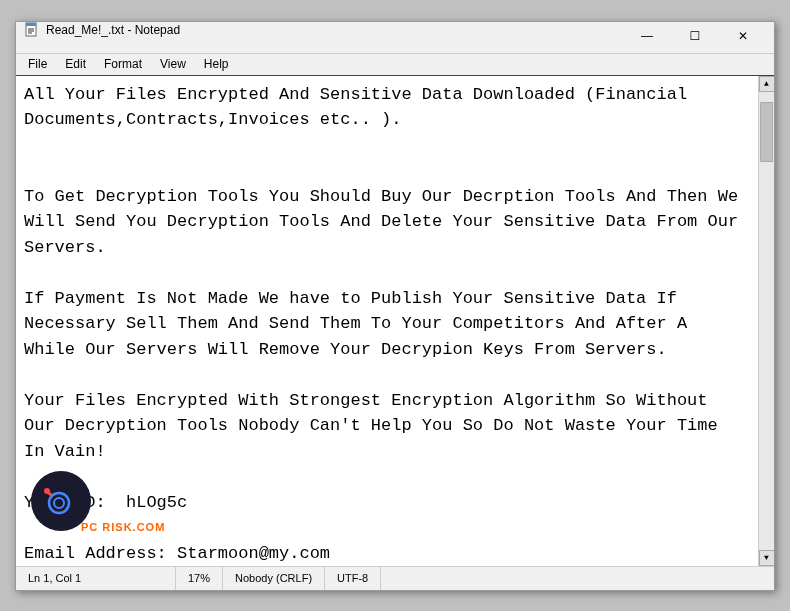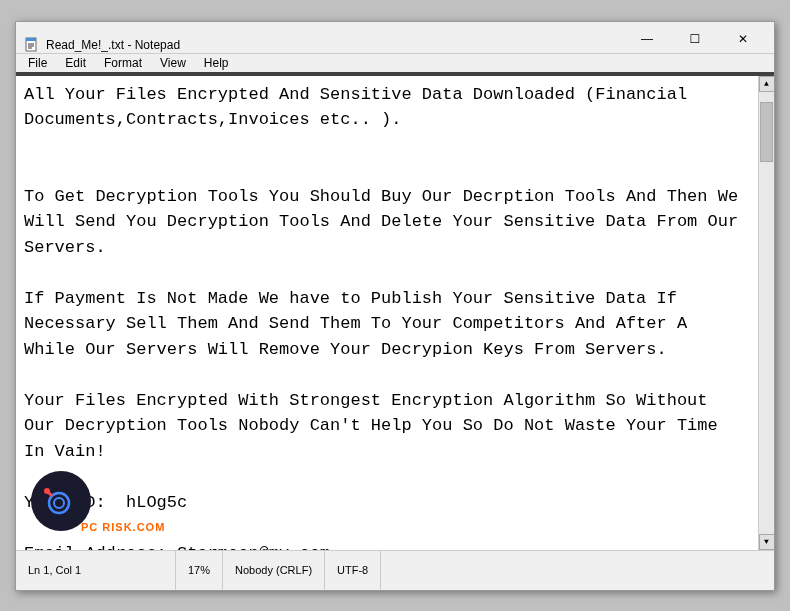--- a/index.html
+++ b/index.html
@@ -26,21 +26,21 @@
       border: 1px solid #999;
       box-shadow: 2px 2px 8px rgba(0,0,0,0.4);
       display: flex;
       flex-direction: column;
     }
 
     .title-bar {
       background: #f0f0f0;
       height: 32px;
       display: flex;
-      align-items: flex-end;
+      align-items: flex-start;
       justify-content: space-between;
       padding: 0 8px;
       border-bottom: 1px solid #ccc;
       user-select: none;
     }
 
     .title-bar-left {
       display: flex;
       align-items: center;
       gap: 6px;
@@ -82,21 +82,21 @@
       font-size: 12px;
       color: #000;
     }
 
     .menu-bar {
       background: #f0f0f0;
       height: 22px;
       display: flex;
       align-items: center;
       padding: 0 4px;
-      border-bottom: 4px solid #404040;
+      border-bottom: 1px solid #404040;
       font-family: 'Segoe UI', Arial, sans-serif;
       font-size: 12px;
       gap: 2px;
     }
 
     .menu-item {
       padding: 2px 8px;
       cursor: pointer;
       color: #000;
     }
@@ -151,21 +151,21 @@
       position: absolute;
       top: 10px;
       left: 1px;
       right: 1px;
       height: 60px;
       background: #c0c0c0;
       border: 1px solid #aaa;
     }
 
     .status-bar {
-      height: 40px;
+      height: 24px;
       background: #f0f0f0;
       border-top: 1px solid #ccc;
       display: flex;
       align-items: center;
       font-family: 'Segoe UI', Arial, sans-serif;
       font-size: 11px;
       color: #000;
     }
 
     .status-item {

